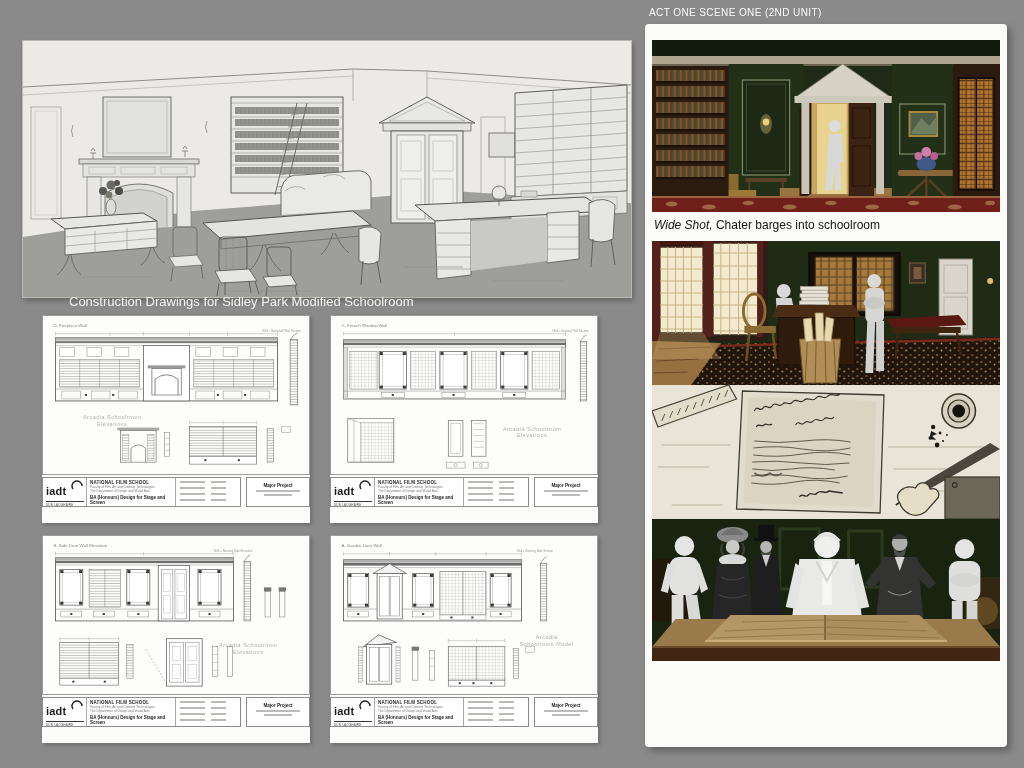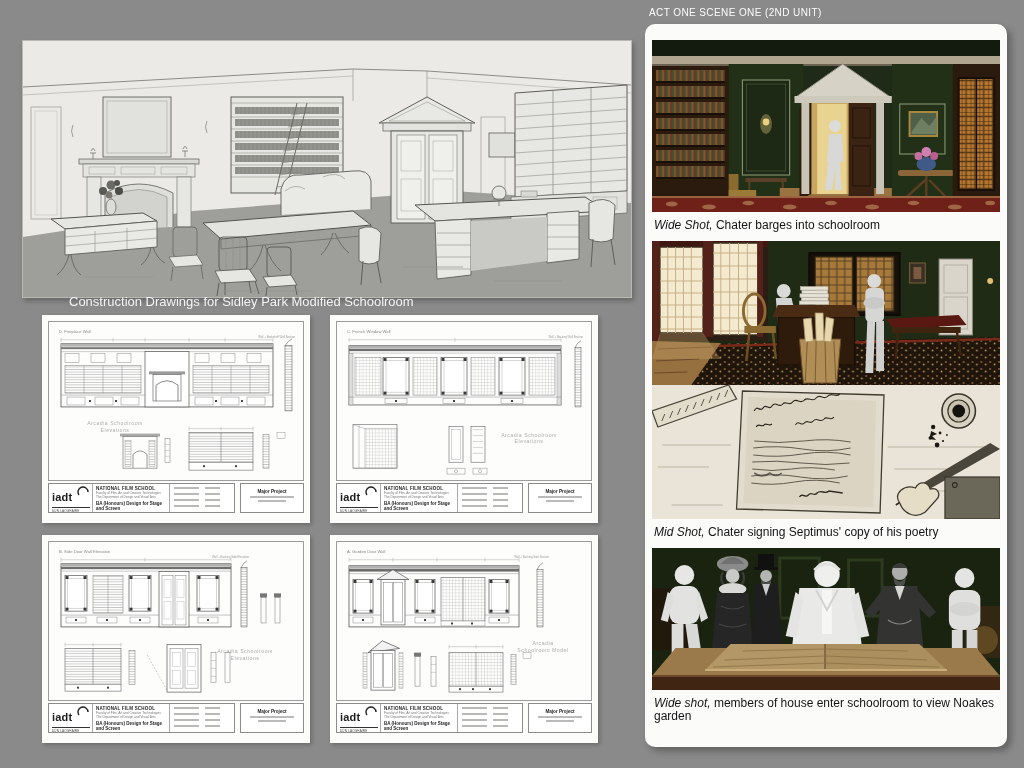--- a/index.html
+++ b/index.html
@@ -4,21 +4,21 @@
 <style>
   html,body{margin:0;padding:0;background:#6f6f6f;}
   .page{position:relative;width:1024px;height:768px;background:#8a8a8a;overflow:hidden;
         font-family:"Liberation Sans",sans-serif;}
   
   .sketch-panel{position:absolute;left:22px;top:40px;width:608px;height:256px;
                 background:#ebeae6;box-shadow:2px 3px 5px rgba(0,0,0,.25);border:1px solid #b9b8b2;}
   .sketch-panel svg{display:block;width:100%;height:100%;}
   .drawings-title{position:absolute;left:45px;top:294px;font-size:13px;color:#f4f4f3;margin-left:24px;}
   .sheet{position:absolute;width:268px;height:208px;background:#fcfcfb;
-         box-shadow:2px 2px 4px rgba(0,0,0,.22);padding:6px;box-sizing:border-box;}
+         box-shadow:2px 2px 4px rgba(0,0,0,.22);box-sizing:border-box;}
   .sheet-draw{height:160px;border:1px solid #9c9c9c;box-sizing:border-box;background:#fdfdfc;}
   .sheet-draw svg{display:block;width:100%;height:100%;}
   .tbwrap{height:30px;margin-top:2px;display:flex;gap:5px;}
   .tbbox{flex:1;border:1px solid #8c8c8c;display:flex;align-items:stretch;background:#fff;}
   .tb-logo{width:44px;border-right:1px solid #aaa;position:relative;padding:3px 2px 1px 3px;box-sizing:border-box;}
   .tb-logo-text{font-weight:bold;font-size:11px;line-height:11px;color:#1c1c1c;letter-spacing:.2px;}
   .tb-swoosh{position:absolute;right:2px;top:2px;}
   .tb-logo-sub{display:block;font-size:3px;color:#444;border-top:1px solid #333;margin-top:2px;padding-top:1px;letter-spacing:.2px;}
   .tb-main{flex:1;border-right:1px solid #aaa;padding:2px 3px;overflow:hidden;}
   .tb-school{font-size:4.5px;font-weight:bold;color:#1f1f1f;letter-spacing:.2px;}
@@ -27,21 +27,21 @@
   .tb-fields{width:56px;padding:3px 4px;display:grid;grid-template-columns:1fr 1fr;grid-auto-rows:4px;gap:2px 6px;}
   .tb-fields i{display:block;height:2px;background:#b9b9b6;}
   .tb-fields i.sh{width:60%;}
   .tb-proj{width:64px;border:1px solid #8c8c8c;background:#fff;text-align:center;padding-top:5px;box-sizing:border-box;}
   .tb-proj-title{font-size:4.6px;font-weight:bold;color:#222;}
   .tb-proj-line{height:2px;background:#bbb;width:70%;margin:2px auto 0;}
   .tb-proj-line.short{width:45%;}
   
   .board-header{position:absolute;left:649px;top:7px;font-size:10px;color:#fdfdfd;letter-spacing:.4px;}
   .board{position:absolute;left:645px;top:24px;width:362px;height:723px;background:#fbfbfa;
-         border-radius:10px;box-shadow:4px 4px 7px rgba(0,0,0,.3);padding:16px 7px 0;box-sizing:border-box;}
+         border-radius:4px;box-shadow:4px 4px 7px rgba(0,0,0,.3);padding:16px 7px 0;box-sizing:border-box;}
   .shot-img{width:100%;overflow:hidden;background:#111;}
   .shot-img svg{display:block;width:100%;}
   .cap{font-size:12px;color:#141414;padding:7px 2px 9px 2px;line-height:13px;}
   .cap .it{font-style:italic;}
 </style>
 </head>
 <body>
 
 <div class="page">
 
@@ -789,21 +789,20 @@
             <circle cx="300" cy="50" r="0.9"></circle>
           <path d="M284,46 l6,3 -5,2 4,4 -7,-1 z"></path>
         </g>
         <polygon points="344,58 354,64 268,112 262,106" fill="#4a463c"></polygon>
         <path d="M265,109 L248,120" stroke="#2e2a22" stroke-width="1.6"></path>
         <path d="M252,118 c-7,-10 5,-19 16,-15 c4,-8 13,-6 15,1 c9,-2 11,7 6,11 l-11,12 c-10,7 -22,2 -26,-9 z" fill="#e6ddc6" stroke="#3f3b31" stroke-width="1.3"></path>
         <rect x="298" y="92" width="56" height="42" fill="#6b6759" stroke="#3a362c" stroke-width="1.2"></rect>
         <circle cx="308" cy="100" r="2.4" fill="none" stroke="#2e2a22" stroke-width="1.1"></circle>
       </svg>
     </div>
-    <div class="cap"><span class="it">Mid Shot,</span><span> Chater signing Septimus' copy of his poetry</span></div>
 
     <div class="shot-img">
       <svg viewBox="0 0 354 142" preserveAspectRatio="none" style="height:142px">
         <rect width="354" height="142" fill="#19230f"></rect>
         <rect x="130" y="10" width="40" height="60" fill="none" stroke="#2c3a1e" stroke-width="3"></rect>
         <rect x="200" y="12" width="34" height="56" fill="none" stroke="#2c3a1e" stroke-width="3"></rect>
         <rect x="0" y="40" width="40" height="62" fill="#23180c" opacity="0.85"></rect>
         <rect x="318" y="58" width="36" height="52" fill="#3a2a14" opacity="0.75"></rect>
         <circle cx="338" cy="92" r="14" fill="#8a6a32" opacity="0.5"></circle>
 
@@ -855,16 +854,15 @@
         <polygon points="24,100 330,100 354,128 0,128" fill="#9a7a4a"></polygon>
         <polygon points="80,96 176,96 176,122 54,122" fill="#b49767"></polygon>
         <polygon points="176,96 272,96 300,122 176,122" fill="#ac8f5e"></polygon>
         <path d="M176,96 V122" stroke="#7a5f38" stroke-width="1.6"></path>
         <path d="M176,101 L92,103 M176,101 L260,103 M176,108 L74,112 M176,108 L280,112 M176,115 L62,119 M176,115 L292,119" stroke="#8a7046" stroke-width="0.8" fill="none"></path>
         <path d="M54,122 L176,122 L300,122" stroke="#c9ad79" stroke-width="2" fill="none"></path>
         <rect x="0" y="128" width="354" height="14" fill="#3f2512"></rect>
         <path d="M0,128 H354" stroke="#6b4a2a" stroke-width="2"></path>
       </svg>
     </div>
-    <div class="cap"><span class="it">Wide shot,</span><span> members of house enter schoolroom to view Noakes garden</span></div>
 
   </div>
 </div>
 
 </body></html>

